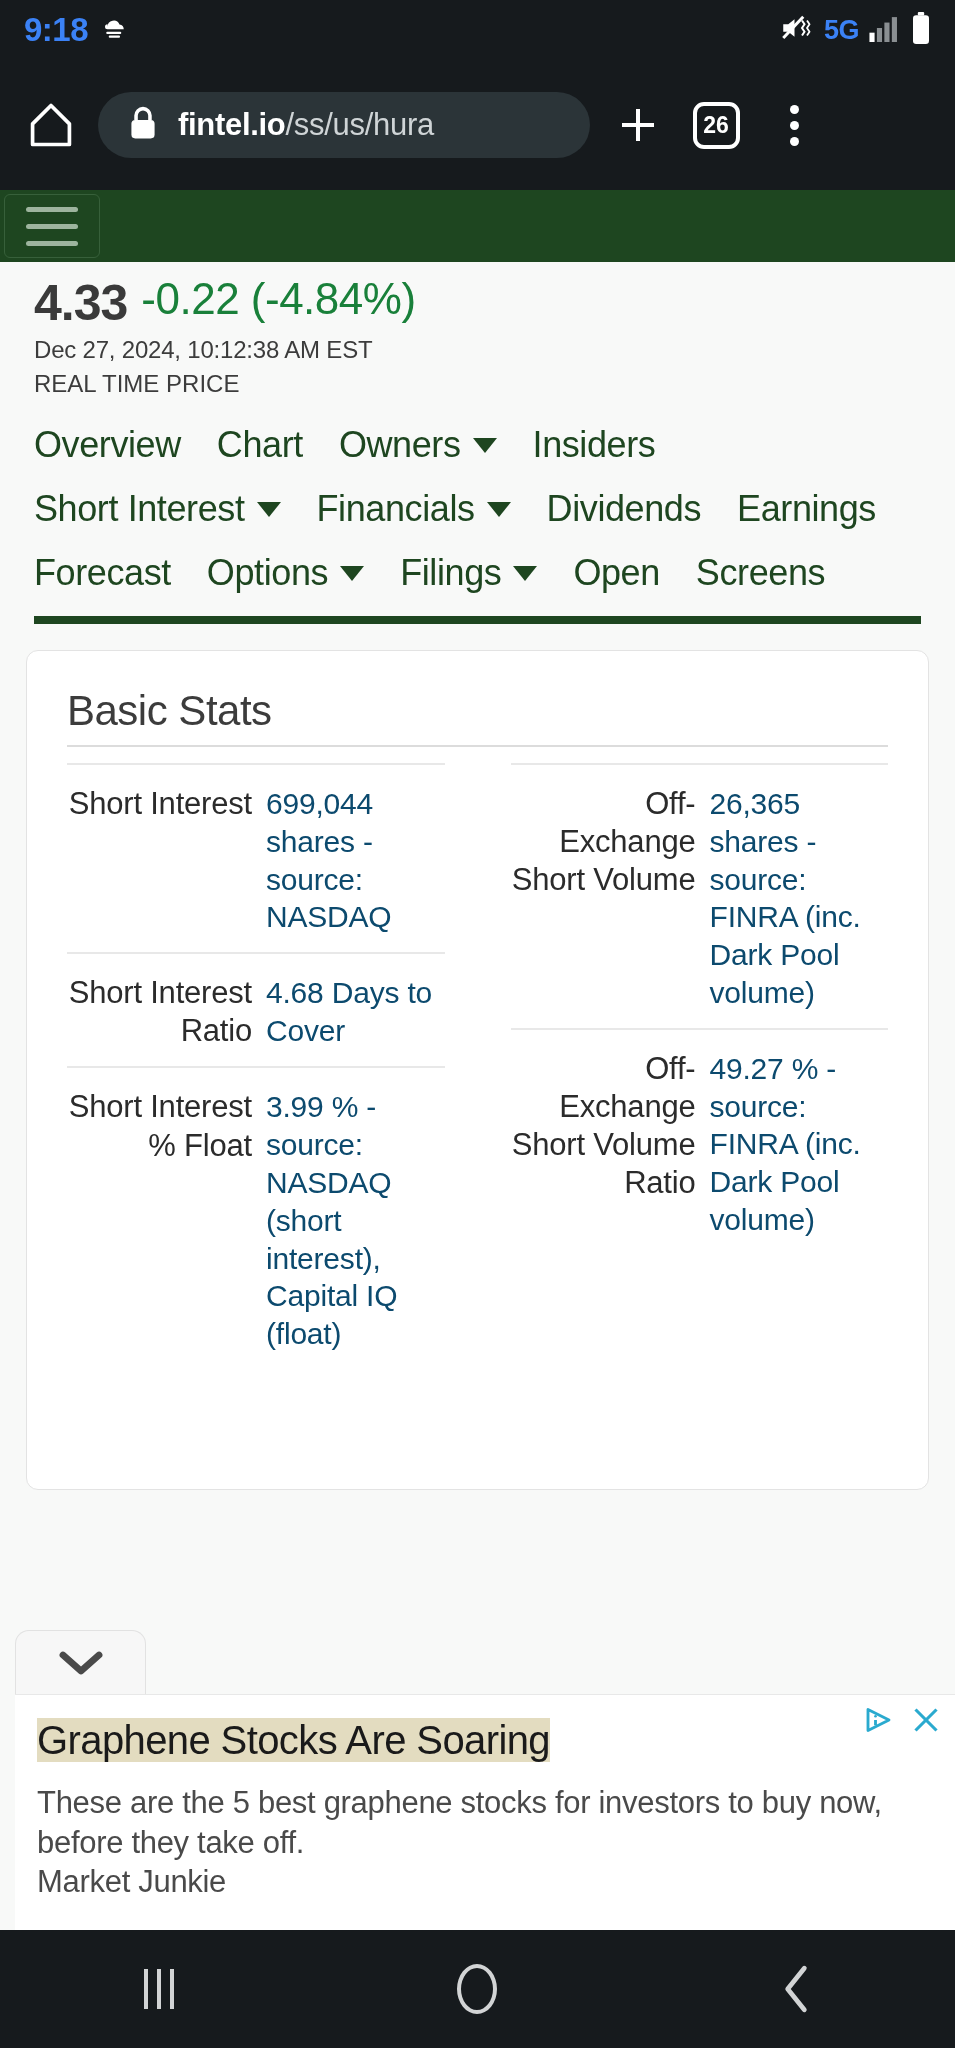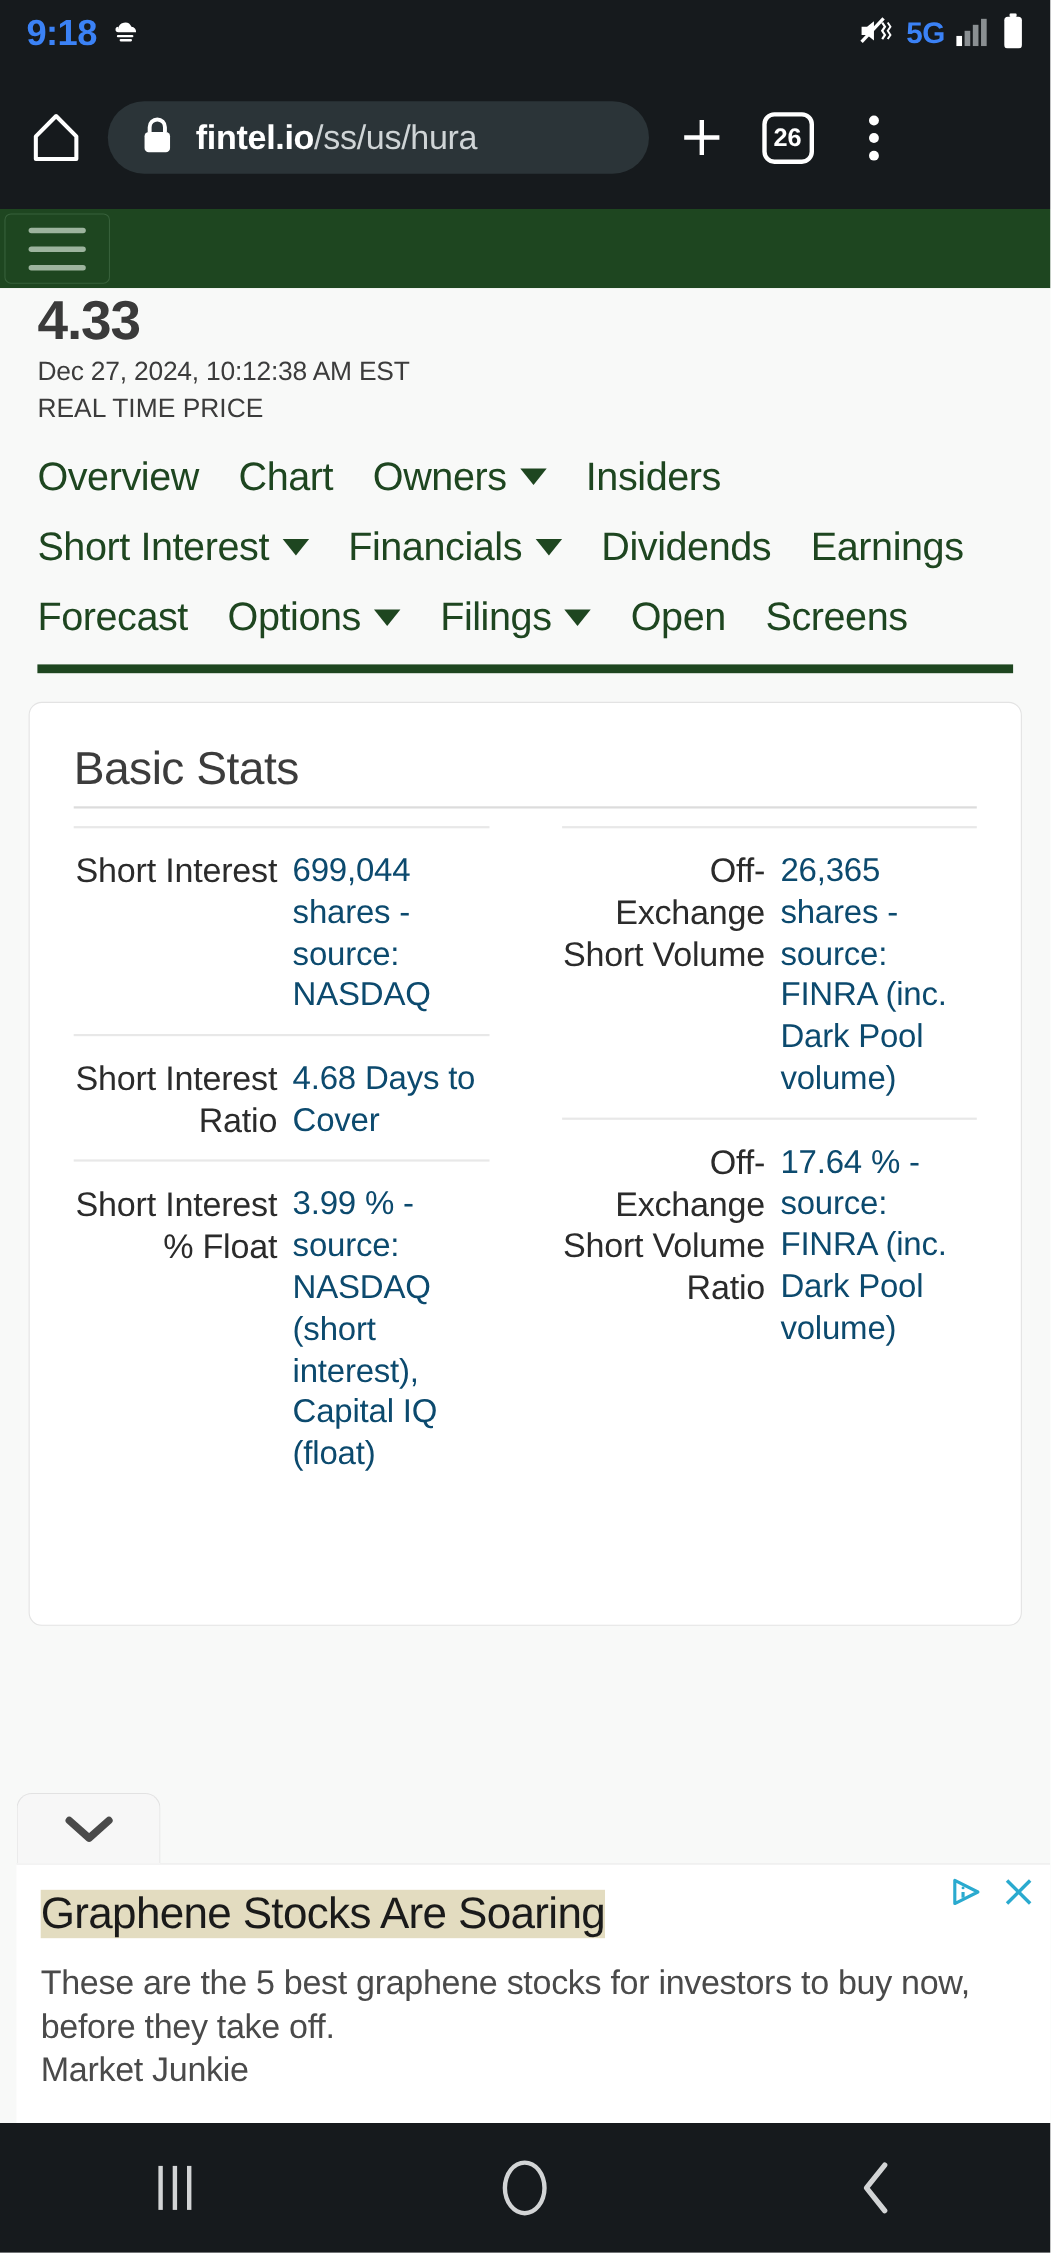--- a/index.html
+++ b/index.html
@@ -49,21 +49,21 @@
   }
   .hamburger {
     width:96px; border:1px solid #37603a; border-radius:6px; margin:4px 0 4px 4px;
     display:flex; flex-direction:column; justify-content:center; align-items:center; gap:12px;
   }
   .hamburger span { display:block; width:52px; height:5px; background:#9db49e; border-radius:3px; }
 
   
   .page { flex:1 1 auto; background:#f8f9f8; overflow:hidden; position:relative; }
 
-  .pricerow { padding:0 34px 0 34px; display:flex; align-items:flex-start; gap:14px; }
+  .pricerow { padding:0 34px 0 34px; display:flex; align-items:flex-start; gap:14px;margin-top:12px; }
   .price { font-size:50px; font-weight:bold; color:#3a3a3a; letter-spacing:-1px; }
   .change { font-size:44px; color:#19803a; letter-spacing:-0.5px; }
 
   .timestamp { padding:4px 52px 0 34px; font-size:24px; color:#3c3c3c; letter-spacing:-0.2px; }
   .rtlabel { padding:6px 34px 0 34px; font-size:24px; color:#3c3c3c; letter-spacing:0px; }
 
   
   nav { padding:26px 34px 0 34px; }
   .navrow { display:flex; gap:36px; margin-bottom:22px; }
   .navitem {
@@ -222,20 +222,21 @@
       <span></span>
         <span></span>
         <span></span>
     </div>
   </div>
 
   <div class="page">
 
     <div class="pricerow">
       <span class="price">4.33</span>
+      <span class="change">-0.22 (-4.84%)</span>
     </div>
     <div class="timestamp">Dec 27, 2024, 10:12:38 AM EST</div>
     <div class="rtlabel">REAL TIME PRICE</div>
 
     <nav>
       <div class="navrow">
         <div class="navitem">
           <span>Overview</span>
         </div>
         <div class="navitem">
@@ -306,21 +307,21 @@
           </div>
         </div>
 
         <div class="col">
           <div class="statrow">
             <div class="slabel">Off-Exchange Short Volume</div>
             <div class="svalue">26,365 shares - source: FINRA (inc. Dark Pool volume)</div>
           </div>
           <div class="statrow">
             <div class="slabel">Off-Exchange Short Volume Ratio</div>
-            <div class="svalue">17.64 % - source: FINRA (inc. Dark Pool volume)</div>
+            <div class="svalue">49.27 % - source: FINRA (inc. Dark Pool volume)</div>
           </div>
         </div>
 
       </div>
     </div>
 
     <div class="adwrap">
       <div class="adtab">
         <svg width="52" height="34" viewBox="0 0 26 16" fill="none" stroke="#4a4a4a" stroke-width="3.4">
           <polyline points="4,4 13,12 22,4" stroke-linecap="round" stroke-linejoin="round"></polyline>

